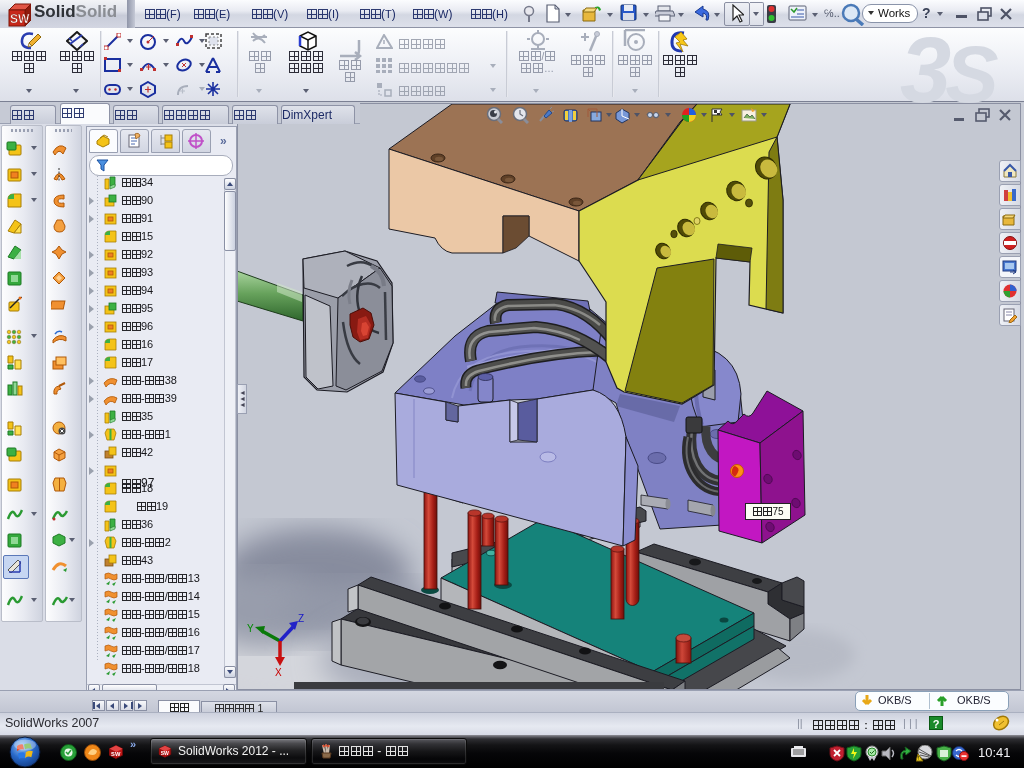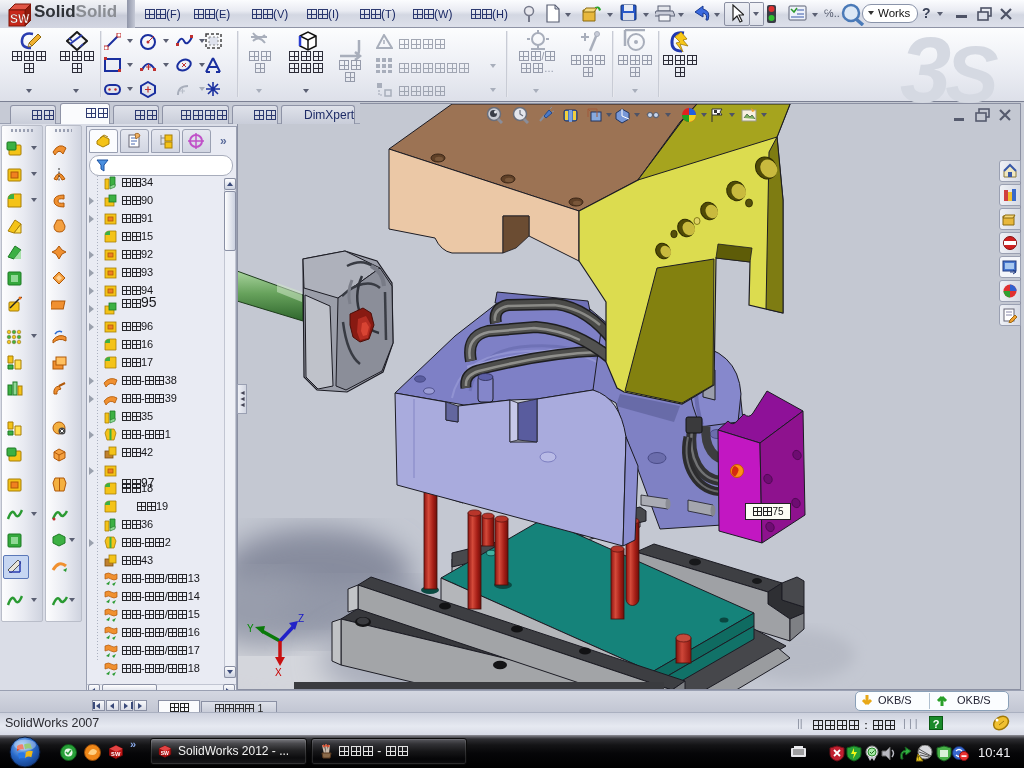--- a/index.html
+++ b/index.html
@@ -7,21 +7,21 @@
 i.c::before{content:"";position:absolute;inset:0;border:1px solid currentColor;opacity:.92}
 i.c::after{content:"";position:absolute;inset:1px;background:
  linear-gradient(currentColor,currentColor) 50% 0/1px 100% no-repeat,
  linear-gradient(currentColor,currentColor) 0 50%/100% 1px no-repeat;opacity:.92}
 i.c.s{width:9px;height:9px;margin:0 .5px}
 i.c.m{width:10px;height:10px;margin:0 .5px;vertical-align:-1px}
 .dd{display:inline-block;width:0;height:0;border-left:3.5px solid transparent;border-right:3.5px solid transparent;border-top:4px solid #5a5f72}
 .sep2{position:absolute;top:31px;height:66px;width:2px;background:linear-gradient(90deg,#b9bdc9,#f6f7fa)}
 .tb2txt{position:absolute;text-align:center;font-size:10px;line-height:12px;color:#8e94a4}
 .tb2txt.on{color:#1c1c28}
-.tab{position:absolute;top:105px;height:19px;z-index:6;border:1px solid #8e93a6;border-bottom:none;border-radius:3px 3px 0 0;background:linear-gradient(#dfe2ea,#c9cdd9);color:#1d2b66;font-size:12px;text-align:right;line-height:18px}
+.tab{position:absolute;top:105px;height:19px;z-index:6;border:1px solid #8e93a6;border-bottom:none;border-radius:3px 3px 0 0;background:linear-gradient(#dfe2ea,#c9cdd9);color:#1d2b66;font-size:12px;text-align:left;line-height:18px}
 .tab.act{top:103px;height:21px;background:#fafbfd}
 </style></head><body>
 
 <div class="ab" style="left:0;top:0;width:1024px;height:28px;background:linear-gradient(#fbfcfe,#e9ebf2 40%,#d3d7e2 55%,#dde0ea);border-bottom:1px solid #8f94a6"></div>
 <div class="ab" style="left:0;top:0;width:127px;height:28px;background:linear-gradient(#f2f3f6,#dfe2ea 40%,#c7cbd8 55%,#d3d6e2)"></div>
 <div class="ab" style="left:127px;top:0;width:8px;height:28px;background:linear-gradient(90deg,#8f95a8,#c5c9d6)"></div>
 <svg class="ab" style="left:5px;top:2px" width="26" height="25" viewBox="0 0 26 25">
     <path d="M4,8 L10,2 L26,2 L20,8 Z" fill="#e05545" stroke="#7a1508" stroke-width="1"></path>
     <path d="M20,8 L26,2 L26,18 L20,24 Z" fill="#8f1b0d" stroke="#7a1508" stroke-width="1"></path>
     <rect x="4" y="8" width="16" height="16" fill="#c8281a" stroke="#7a1508" stroke-width="1"></rect>
@@ -479,21 +479,21 @@
 <svg class="ab" style="left:103px;top:283px" width="15" height="16" viewBox="0 0 15 16">
     <rect x="2" y="3" width="11" height="10" fill="#f4c318" stroke="#a87f06" stroke-width="0.8"></rect>
     <rect x="5" y="6" width="5" height="4" fill="#f08020" stroke="#b05808" stroke-width="0.8"></rect>
   </svg>
 <div class="ab" style="left:121px;top:284px;font-size:11px;color:#16161a;white-space:nowrap"><i class="c s"></i><i class="c s"></i>94</div>
 <div class="ab" style="left:89px;top:305px;width:0;height:0;border-top:4px solid transparent;border-bottom:4px solid transparent;border-left:5px solid #9aa0ad"></div>
 <svg class="ab" style="left:103px;top:301px" width="15" height="16" viewBox="0 0 15 16">
     <rect x="2" y="5" width="9" height="8" fill="#f4c318" stroke="#a87f06" stroke-width="0.8"></rect>
     <rect x="6" y="2" width="7" height="7" fill="#3cb043" stroke="#1d7a24" stroke-width="0.8"></rect>
   </svg>
-<div class="ab" style="left:121px;top:294px;font-size:14px;color:#16161a;white-space:nowrap"><i class="c s"></i><i class="c s"></i>95</div>
+<div class="ab" style="left:121px;top:302px;font-size:11px;color:#16161a;white-space:nowrap"><i class="c s"></i><i class="c s"></i>95</div>
 <div class="ab" style="left:89px;top:323px;width:0;height:0;border-top:4px solid transparent;border-bottom:4px solid transparent;border-left:5px solid #9aa0ad"></div>
 <svg class="ab" style="left:103px;top:319px" width="15" height="16" viewBox="0 0 15 16">
     <rect x="2" y="3" width="11" height="10" fill="#f4c318" stroke="#a87f06" stroke-width="0.8"></rect>
     <rect x="5" y="6" width="5" height="4" fill="#f08020" stroke="#b05808" stroke-width="0.8"></rect>
   </svg>
 <div class="ab" style="left:121px;top:320px;font-size:11px;color:#16161a;white-space:nowrap"><i class="c s"></i><i class="c s"></i>96</div>
 <svg class="ab" style="left:103px;top:337px" width="15" height="16" viewBox="0 0 15 16">
     <path d="M2,13 L2,6 Q2,2 7,2 L13,2 L13,13 Z" fill="#f4c318" stroke="#a87f06" stroke-width="0.8"></path>
     <path d="M2,6 Q2,2 7,2 L7,6 Z" fill="#3cb043"></path>
   </svg>

